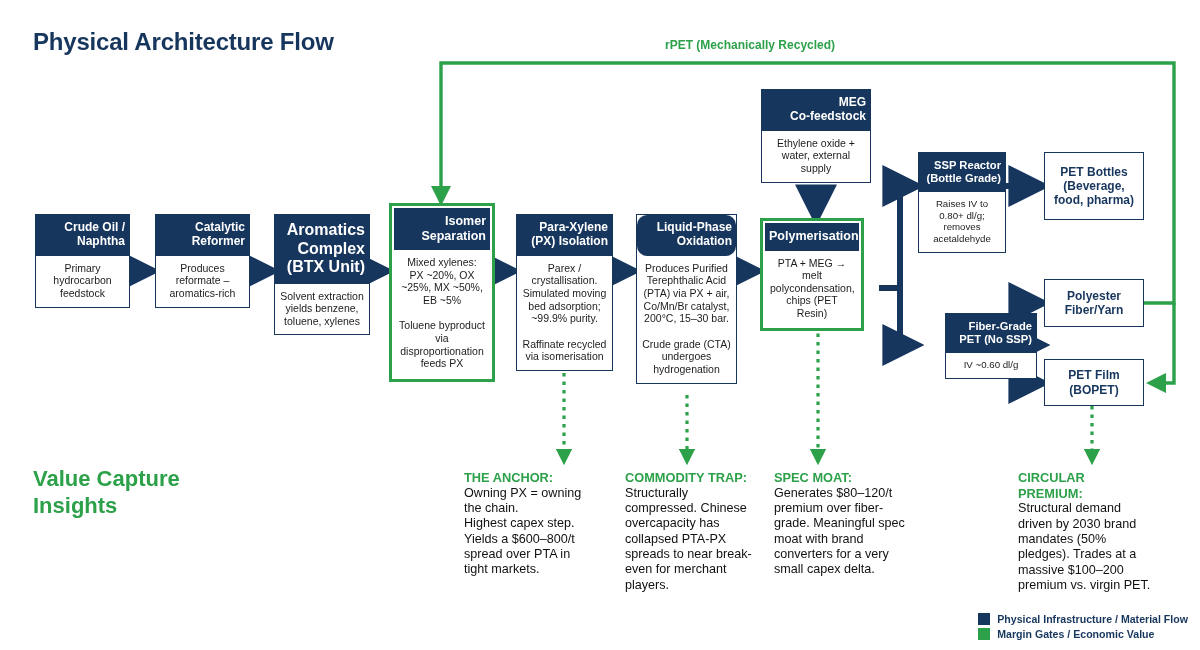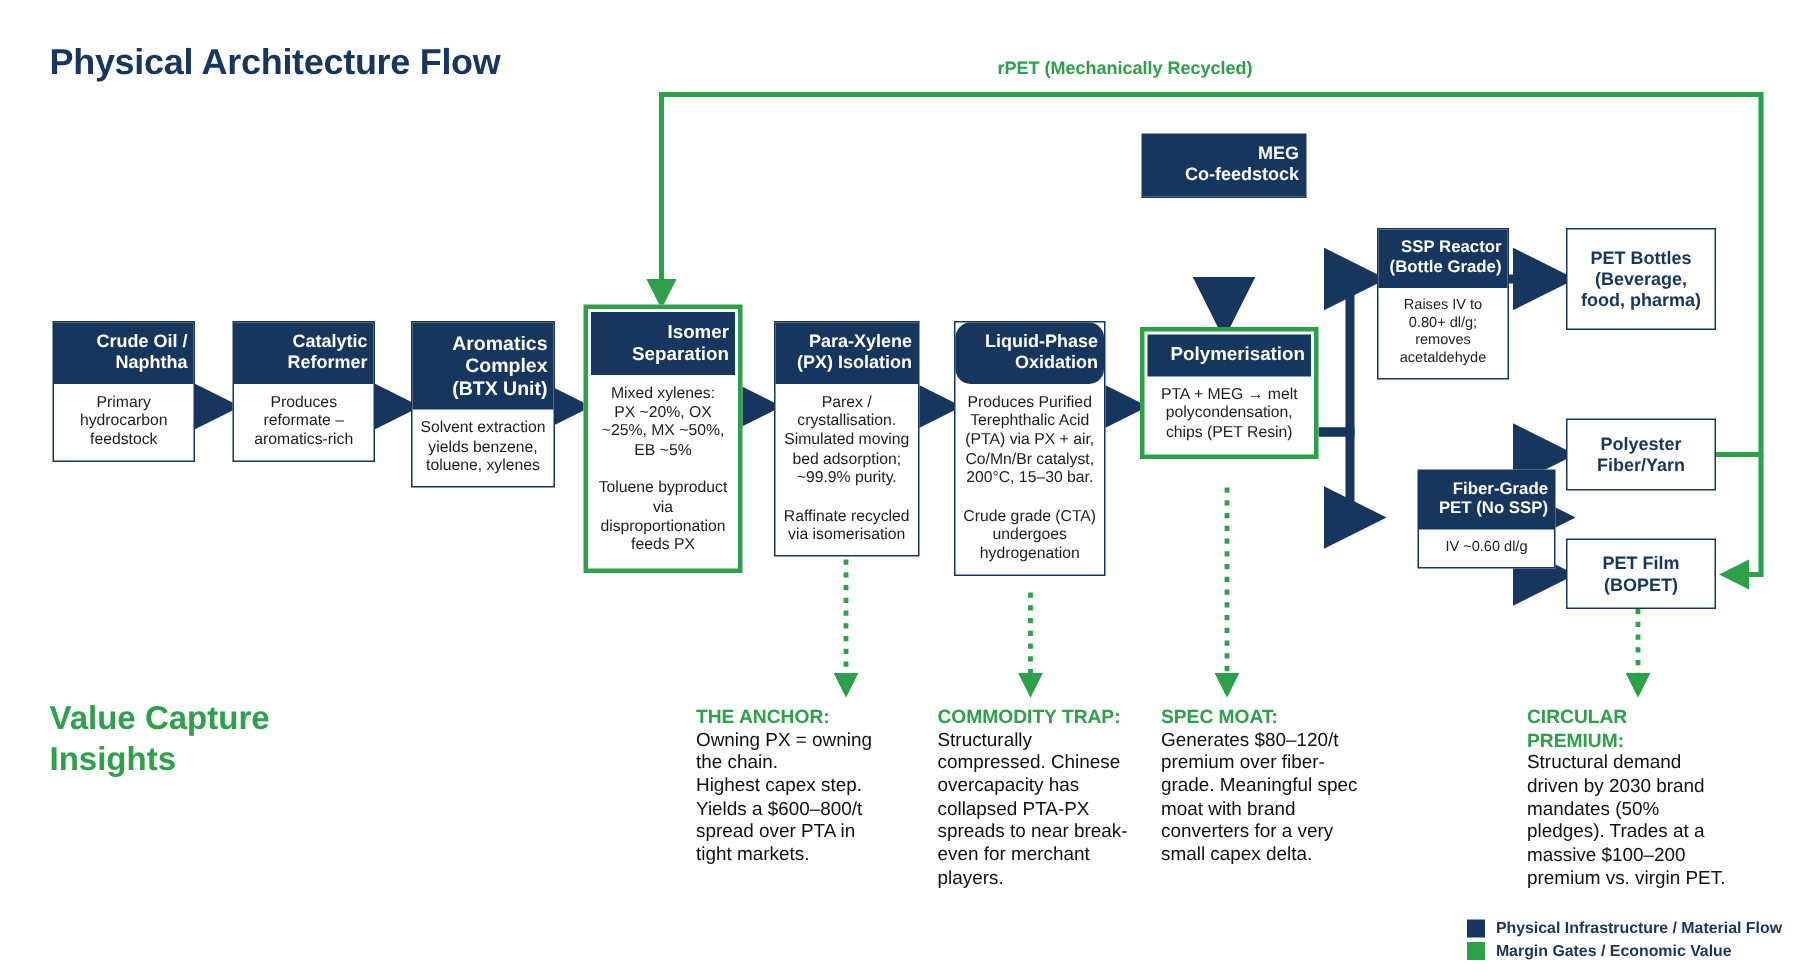--- a/index.html
+++ b/index.html
@@ -136,21 +136,21 @@
     <div class="bd">Primary hydrocarbon feedstock</div>
   </div>
 
   <div class="node" style="left:155px; top:214px; width:95px;">
     <div class="hd" style="font-size:12px; white-space:pre-line;">Catalytic
 Reformer</div>
     <div class="bd">Produces reformate – aromatics-rich</div>
   </div>
 
   <div class="node" style="left:274px; top:214px; width:96px;">
-    <div class="hd" style="font-size:13px; white-space:pre-line;">Aromatics
+    <div class="hd" style="font-size:16px; white-space:pre-line;">Aromatics
 Complex
 (BTX Unit)</div>
     <div class="bd">Solvent extraction yields benzene, toluene, xylenes</div>
   </div>
 
   <div class="node gate" style="left:389px; top:203px; width:106px;">
     <div class="hd" style="font-size:12.5px; white-space:pre-line;">Isomer
 Separation</div>
     <div class="bd">Mixed xylenes: PX ~20%, OX ~25%, MX ~50%, EB ~5%</div>
     <div class="bd" style="padding-top:6px;">Toluene byproduct via disproportionation feeds PX</div>
@@ -166,23 +166,24 @@
   <div class="node" style="left:636px; top:214px; width:101px;">
     <div class="hd" style="font-size:12px; white-space:pre-line;border-radius:10px;">Liquid-Phase
 Oxidation</div>
     <div class="bd">Produces Purified Terephthalic Acid (PTA) via PX + air, Co/Mn/Br catalyst, 200°C, 15–30 bar.</div>
     <div class="bd" style="padding-top:6px;">Crude grade (CTA) undergoes hydrogenation</div>
   </div>
 
   <div class="node" style="left:761px; top:89px; width:110px;">
     <div class="hd" style="font-size:12px; white-space:pre-line;">MEG
 Co-feedstock</div>
-  </div>
-
-  <div class="node gate" style="left:760px; top:218px; width:119px;">
+    <div class="bd">Ethylene oxide + water, external supply</div>
+  </div>
+
+  <div class="node gate" style="left:760px; top:218px; width:104px;">
     <div class="hd" style="font-size:12.5px; white-space:pre-line;">Polymerisation</div>
     <div class="bd">PTA + MEG → melt polycondensation, chips (PET Resin)</div>
   </div>
 
   <div class="node" style="left:918px; top:152px; width:88px;">
     <div class="hd" style="font-size:11.2px; white-space:pre-line;">SSP Reactor
 (Bottle Grade)</div>
     <div class="bd" style="font-size:9.7px;">Raises IV to 0.80+ dl/g; removes acetaldehyde</div>
   </div>
 

